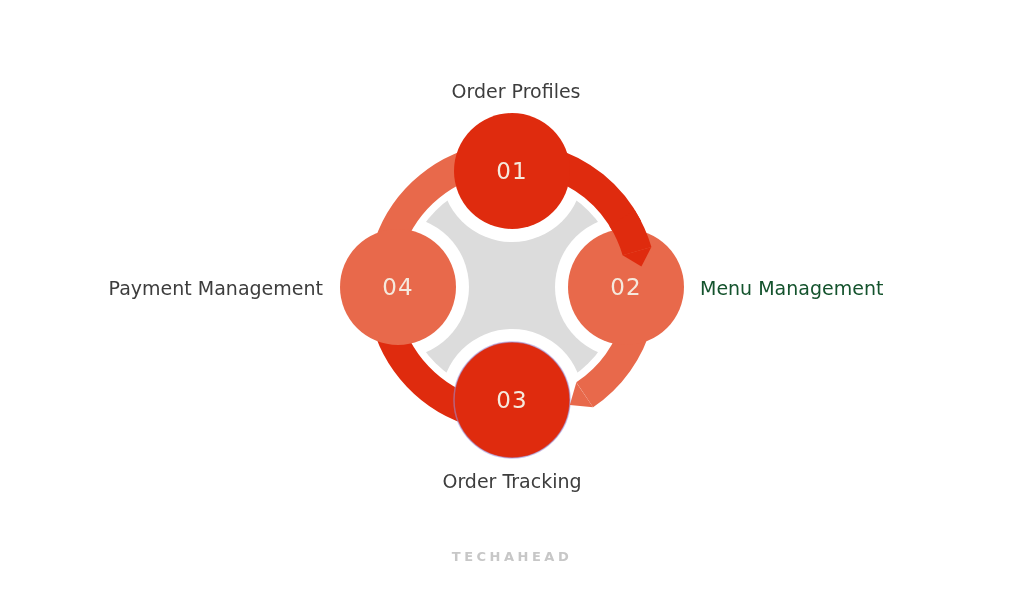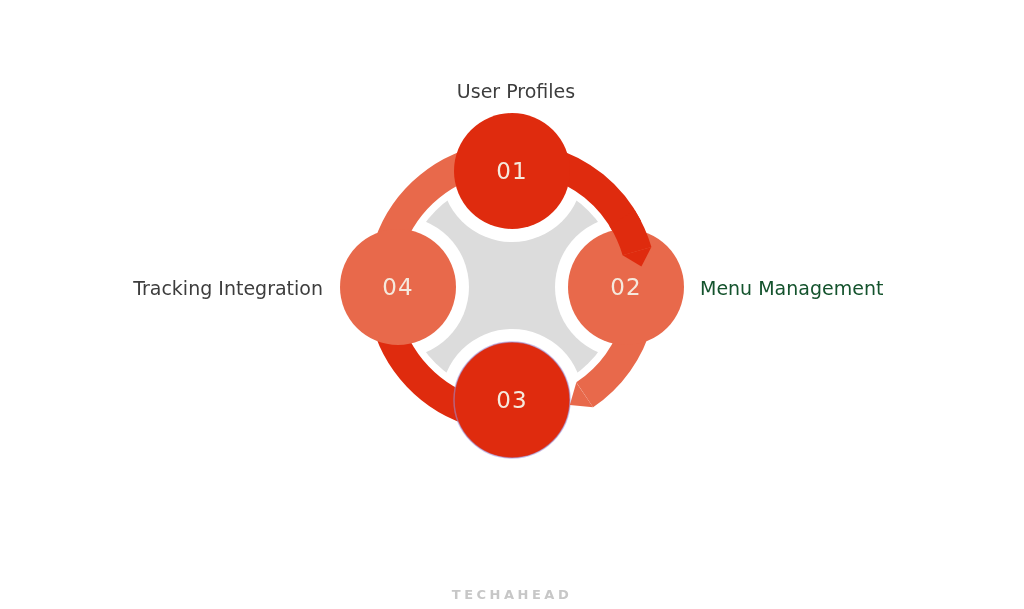--- a/index.html
+++ b/index.html
@@ -32,21 +32,21 @@
   .label-right  { transform: translate(-100%, -50%); }
   .node-number-svg {
     font-family: "DejaVu Sans", "Liberation Sans", sans-serif;
     font-size: 23px;
     letter-spacing: 1px;
     font-weight: 400;
   }
   .logo {
     position: absolute;
     left: 512px;
-    top: 594px;
+    top: 556px;
     transform: translate(-50%, -50%);
     font-size: 13px;
     font-weight: 700;
     letter-spacing: 3.5px;
     white-space: nowrap;
   }
 </style>
 </head>
 <body>
 
@@ -73,22 +73,23 @@
     <path d="M 622.2 218.1 A 130 130 0 0 1 637.0 251.2" fill="none" stroke-width="30" stroke="#df2b0e"></path>
     <polygon points="651.4,247.1 622.6,255.3 641.4,266.6" fill="#df2b0e"></polygon>
     <polygon points="593.1,407.2 576.3,382.4 569.8,404.9" fill="#e8694b"></polygon>
 
     <text class="node-number-svg" x="512" y="179" text-anchor="middle" fill="#f5e9dd">01</text>
     <text class="node-number-svg" x="626" y="295" text-anchor="middle" fill="#f5e9dd">02</text>
     <text class="node-number-svg" x="512" y="408" text-anchor="middle" fill="#f5e9dd">03</text>
     <text class="node-number-svg" x="398" y="295" text-anchor="middle" fill="#f5e9dd">04</text>
   </svg>
 
-  <div class="side-label label-center" style="left: 516px; top: 91px; color: rgb(61, 61, 61);">User Profiles</div>
+  <div class="side-label label-center" style="left: 516px; top: 91px; color: rgb(61, 61, 61);">Order Profiles</div>
 
   <div class="side-label label-left" style="left: 700px; top: 288px; color: #14532d;">Menu Management</div>
 
+  <div class="side-label label-center" style="left: 512px; top: 481px; color: rgb(61, 61, 61);">Order Tracking</div>
 
-  <div class="side-label label-right" style="left: 323px; top: 288px; color: rgb(61, 61, 61);">Tracking Integration</div>
+  <div class="side-label label-right" style="left: 323px; top: 288px; color: rgb(61, 61, 61);">Payment Management</div>
 
   <div class="logo" style="color: rgb(199, 199, 199);">TECHAHEAD</div>
 
 </div>
 
 </body></html>

